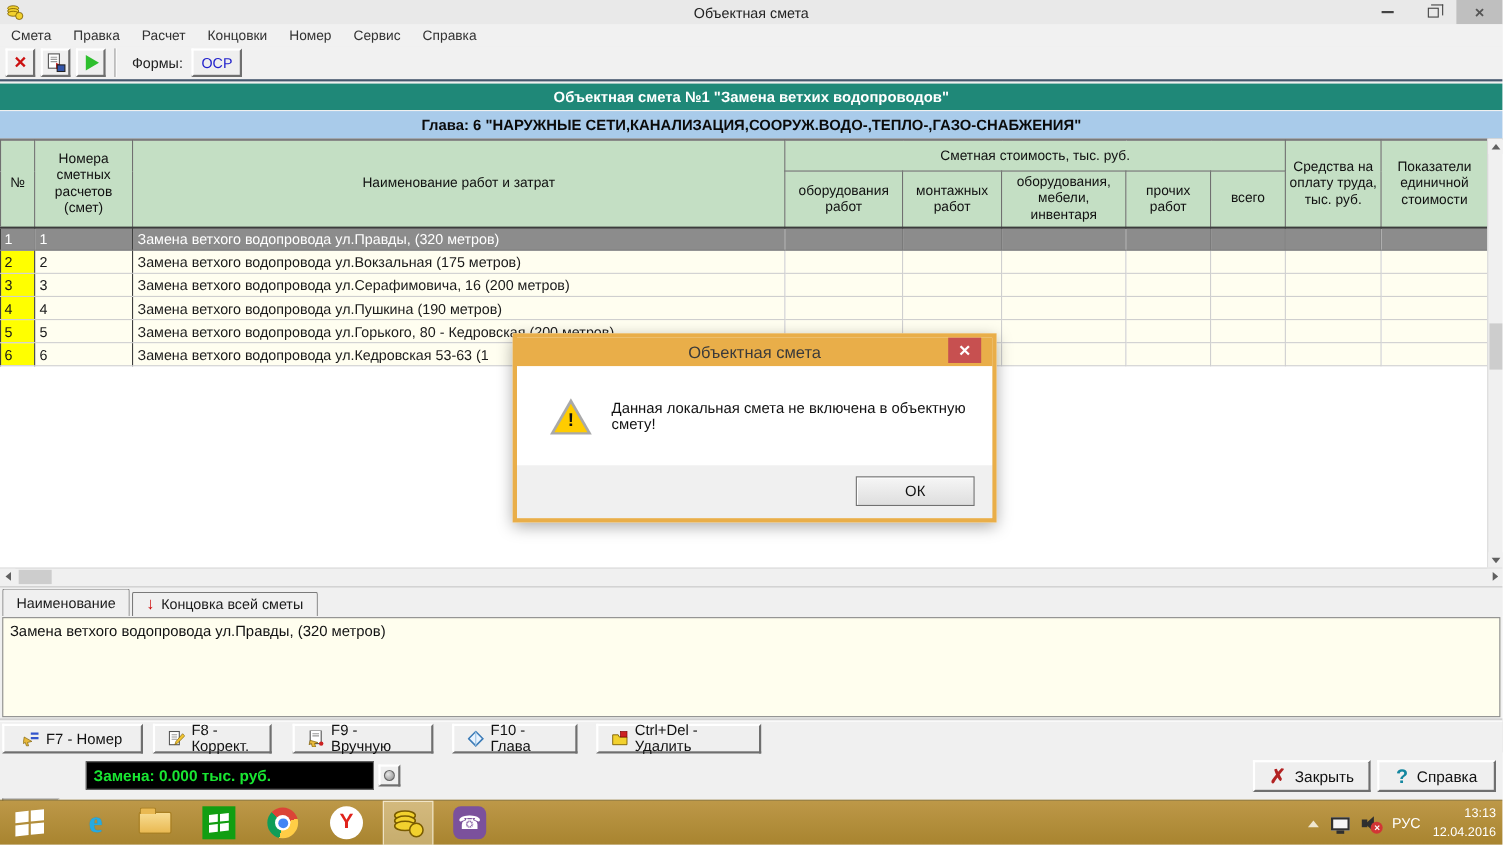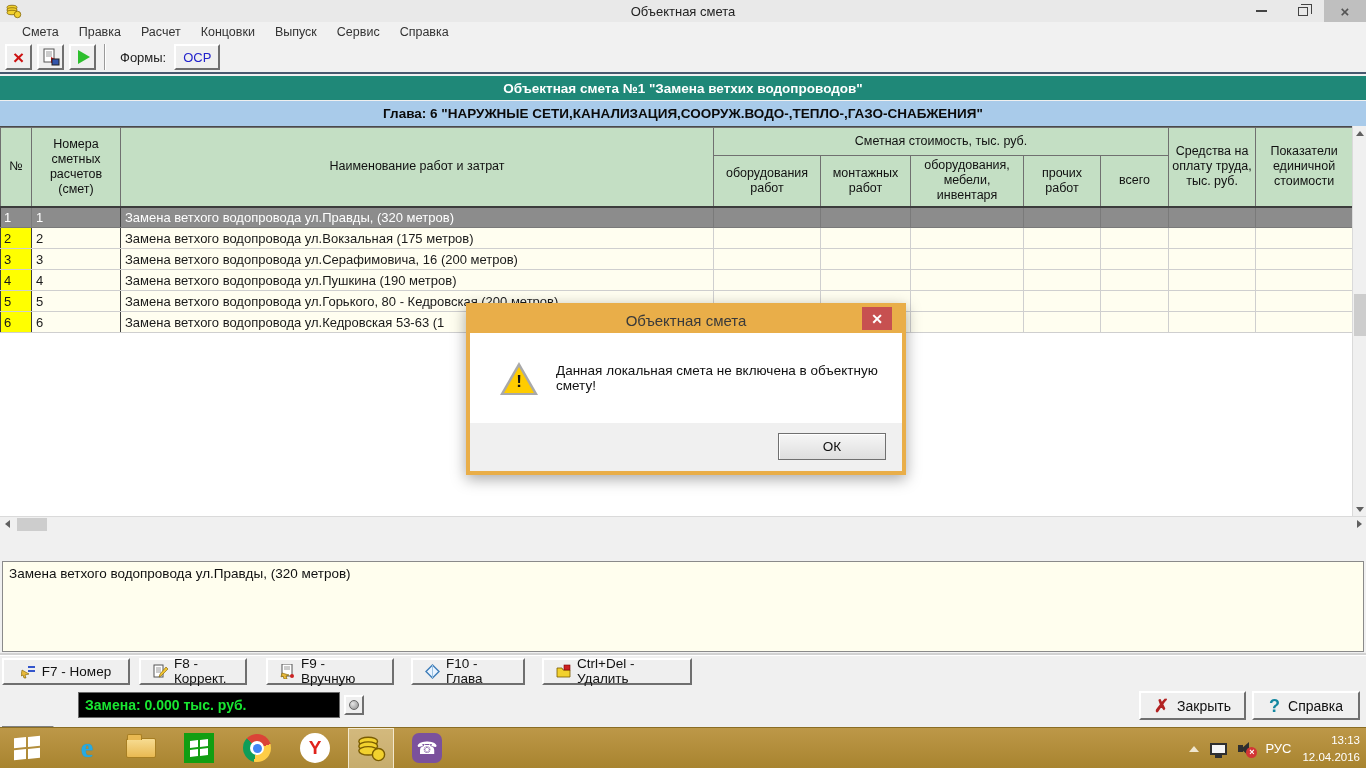--- a/index.html
+++ b/index.html
@@ -13,21 +13,21 @@
   .titlebar .title { position:absolute; left:0; right:0; text-align:center; font-size:13px; color:#222; }
   .wincontrols { position:absolute; right:0; top:0; height:22px; display:flex; }
   .wc { width:42px; height:22px; display:flex; align-items:center; justify-content:center; cursor:default; }
   .wc-min .bar { width:11px; height:2px; background:#444; }
   .wc-rest .sq { position:relative; width:10px; height:9px; border:1px solid #444; background:#E9E9E9; }
   .wc-rest .sq:before { content:""; position:absolute; left:2px; top:-4px; width:10px; height:9px; border:1px solid #444; border-bottom:none; border-left:none; }
   .wc-close { background:#BFBFBF; }
   .wc-close span { font-size:15px; font-weight:bold; color:#555; line-height:1; }
 
   
-  .menubar { position:absolute; top:22px; left:0; width:1366px; height:20px; background:#F1F1F1; display:flex; align-items:center; font-size:12.5px; color:#333;padding-left:12px; }
+  .menubar { position:absolute; top:22px; left:0; width:1366px; height:20px; background:#F1F1F1; display:flex; align-items:center; font-size:12.5px; color:#333; }
   .menu-item { padding:2px 10px; cursor:default; }
   .toolbar { position:absolute; top:42px; left:0; width:1366px; height:32px; background:#F1F1F1; display:flex; align-items:center; border-bottom:2px solid #46586E; }
   .tbtn { width:27px; height:26px; margin-left:5px; background:#EFEFEF; border:2px solid; border-color:#FFF #6f6f6f #6f6f6f #FFF; display:flex; align-items:center; justify-content:center; }
   .tb-x { color:#CC1111; font-weight:bold; font-size:19px; line-height:1; }
   .tb-play { width:0; height:0; border-left:12px solid #2DBF2D; border-top:7px solid transparent; border-bottom:7px solid transparent; margin-left:2px; }
   .tb-sep { width:2px; height:26px; margin-left:8px; border-left:1px solid #9a9a9a; border-right:1px solid #fff; }
   .forms-label { margin-left:14px; font-size:13px; color:#222; }
   .osr-btn { margin-left:8px; width:46px; height:26px; background:#EFEFEF; border:2px solid; border-color:#FFF #6f6f6f #6f6f6f #FFF; color:#2222CC; font-size:13px; display:flex; align-items:center; justify-content:center; }
 
   
@@ -152,21 +152,21 @@
           <span>×</span>
         </div>
     </div>
   </div>
 
   <div class="menubar">
     <span class="menu-item">Смета</span>
     <span class="menu-item">Правка</span>
     <span class="menu-item">Расчет</span>
     <span class="menu-item">Концовки</span>
-    <span class="menu-item">Выпуск</span>
+    <span class="menu-item">Номер</span>
     <span class="menu-item">Сервис</span>
     <span class="menu-item">Справка</span>
   </div>
 
   <div class="toolbar">
     <div class="tbtn">
         <span class="tb-x">×</span>
       </div>
     <div class="tbtn">
       <svg width="18" height="18" viewBox="0 0 18 18">
@@ -310,20 +310,29 @@
   <div class="hscroll">
     <div class="sb-btn" style="left:0;top:0;">
         <div class="tri-left"></div>
       </div>
     <div class="h-thumb"></div>
     <div class="sb-btn" style="right:0;top:0;">
         <div class="tri-right"></div>
       </div>
   </div>
 
+  <div class="tabsbar">
+    <div class="tab active">
+      <span>Наименование</span>
+    </div>
+    <div class="tab inactive">
+      <span class="dn">↓</span>
+      <span>Концовка всей сметы</span>
+    </div>
+  </div>
 
   <textarea class="nametext" spellcheck="false" style="">Замена ветхого водопровода ул.Правды, (320 метров)</textarea>
 
   <div class="fnbar">
     <div class="fnbtn" style="margin-left:2px;width:128px;">
       <svg width="15" height="15" viewBox="0 0 15 15">
         <line x1="7" y1="3" x2="14" y2="3" stroke="#3355CC" stroke-width="2"></line>
         <line x1="7" y1="7" x2="14" y2="7" stroke="#3355CC" stroke-width="2"></line>
         <path d="M1 6 L8 10 L4 11 L5 14 L3 14 L2 11 L0 12 Z" fill="#E8B93B" stroke="#7a5c00" stroke-width="0.6"></path>
       </svg>

